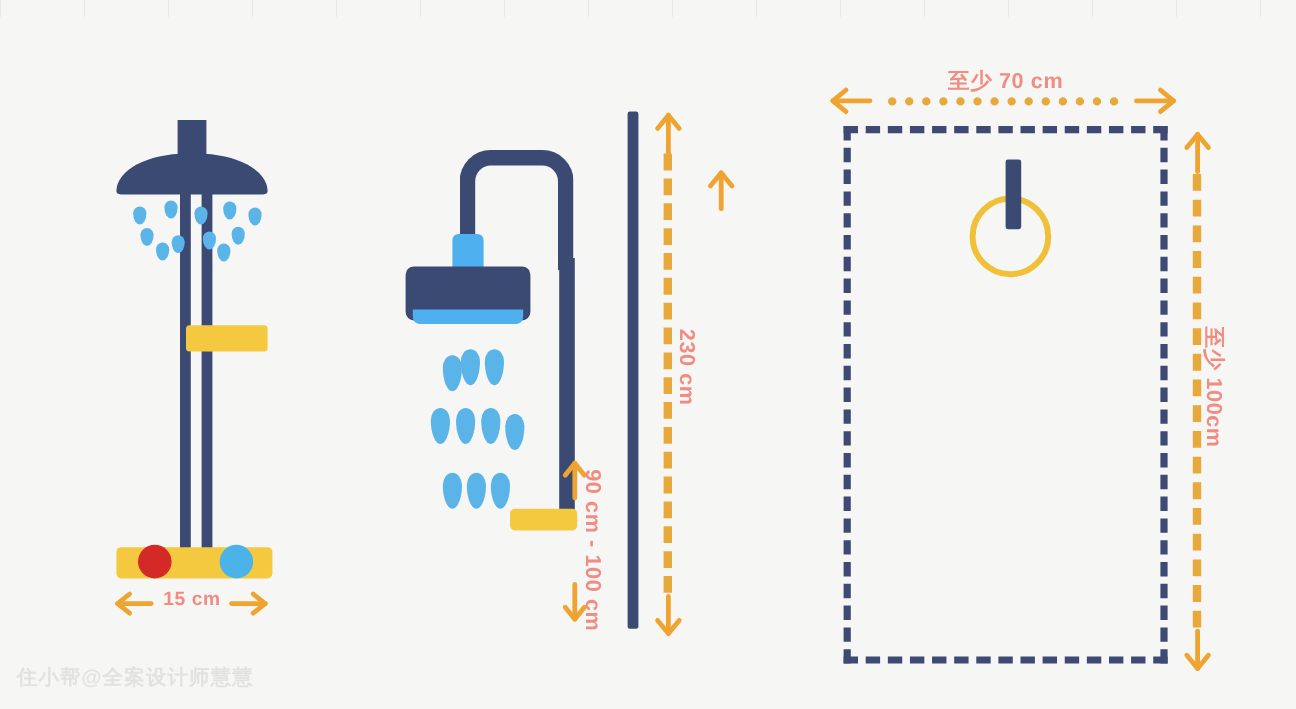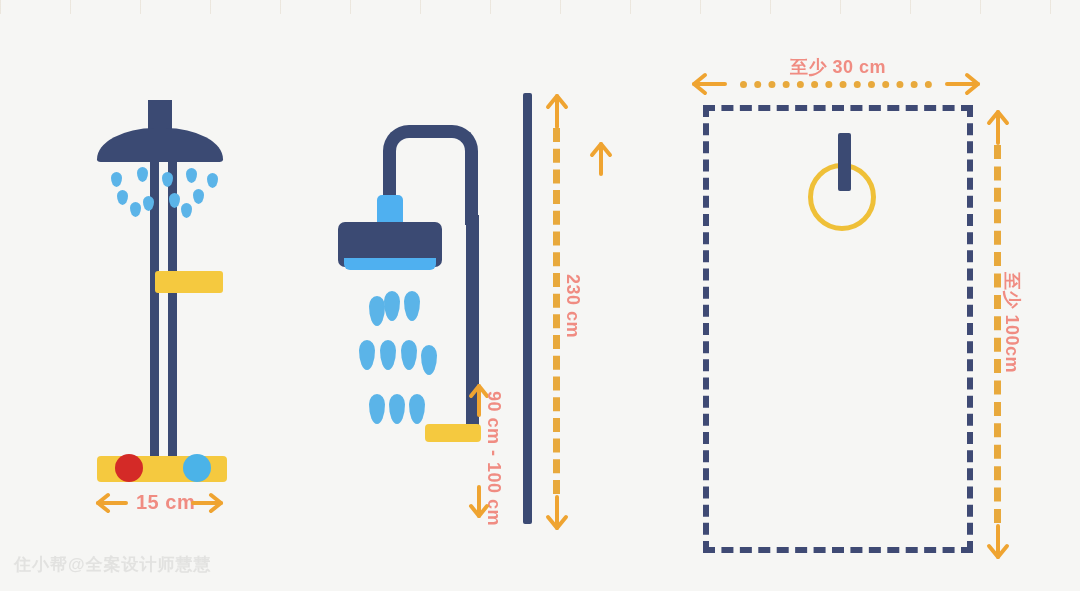--- a/index.html
+++ b/index.html
@@ -185,21 +185,21 @@
     <div class="abs s1-bar"></div>
     <div class="abs s1-knob-hot"></div>
     <div class="abs s1-knob-cold"></div>
 
     <div class="abs arrow" style="left:95px; top:492px;">
       <svg width="34" height="22" viewBox="0 0 34 22">
         <path d="M3 11 L31 11" stroke="#efa431" stroke-width="4" stroke-linecap="round" fill="none"></path>
         <path d="M13 3 L3 11 L13 19" stroke="#efa431" stroke-width="4" stroke-linecap="round" stroke-linejoin="round" fill="none"></path>
       </svg>
     </div>
-    <div class="abs dim-label" style="left:136px; top:491px; font-size:20px;">15 cm</div>
+    <div class="abs dim-label" style="left:136px; top:491px; font-size:16px;">15 cm</div>
     <div class="abs arrow" style="left:190px; top:492px;">
       <svg width="34" height="22" viewBox="0 0 34 22">
         <path d="M3 11 L31 11" stroke="#efa431" stroke-width="4" stroke-linecap="round" fill="none"></path>
         <path d="M21 3 L31 11 L21 19" stroke="#efa431" stroke-width="4" stroke-linecap="round" stroke-linejoin="round" fill="none"></path>
       </svg>
     </div>
   </div>
 
   <div class="abs">
 
@@ -264,21 +264,21 @@
     <div class="abs arrow" style="left:589px; top:139px;">
       <svg width="24" height="38" viewBox="0 0 24 38">
         <path d="M12 35 L12 5" stroke="#efa431" stroke-width="4" stroke-linecap="round" fill="none"></path>
         <path d="M3 16 L12 5 L21 16" stroke="#efa431" stroke-width="4" stroke-linecap="round" stroke-linejoin="round" fill="none"></path>
       </svg>
     </div>
   </div>
 
   <div class="abs">
 
-    <div class="abs dim-label" style="left:790px; top:55px; font-size:18px;">至少 30 cm</div>
+    <div class="abs dim-label" style="left:790px; top:55px; font-size:18px;">至少 70 cm</div>
 
     <div class="abs arrow" style="left:690px; top:72px;">
       <svg width="38" height="24" viewBox="0 0 38 24">
         <path d="M4 12 L35 12" stroke="#efa431" stroke-width="4" stroke-linecap="round" fill="none"></path>
         <path d="M15 3 L4 12 L15 21" stroke="#efa431" stroke-width="4" stroke-linecap="round" stroke-linejoin="round" fill="none"></path>
       </svg>
     </div>
 
     <div class="abs hdash-orange" style="left:740px; top:81px; width:192px;"></div>
 

